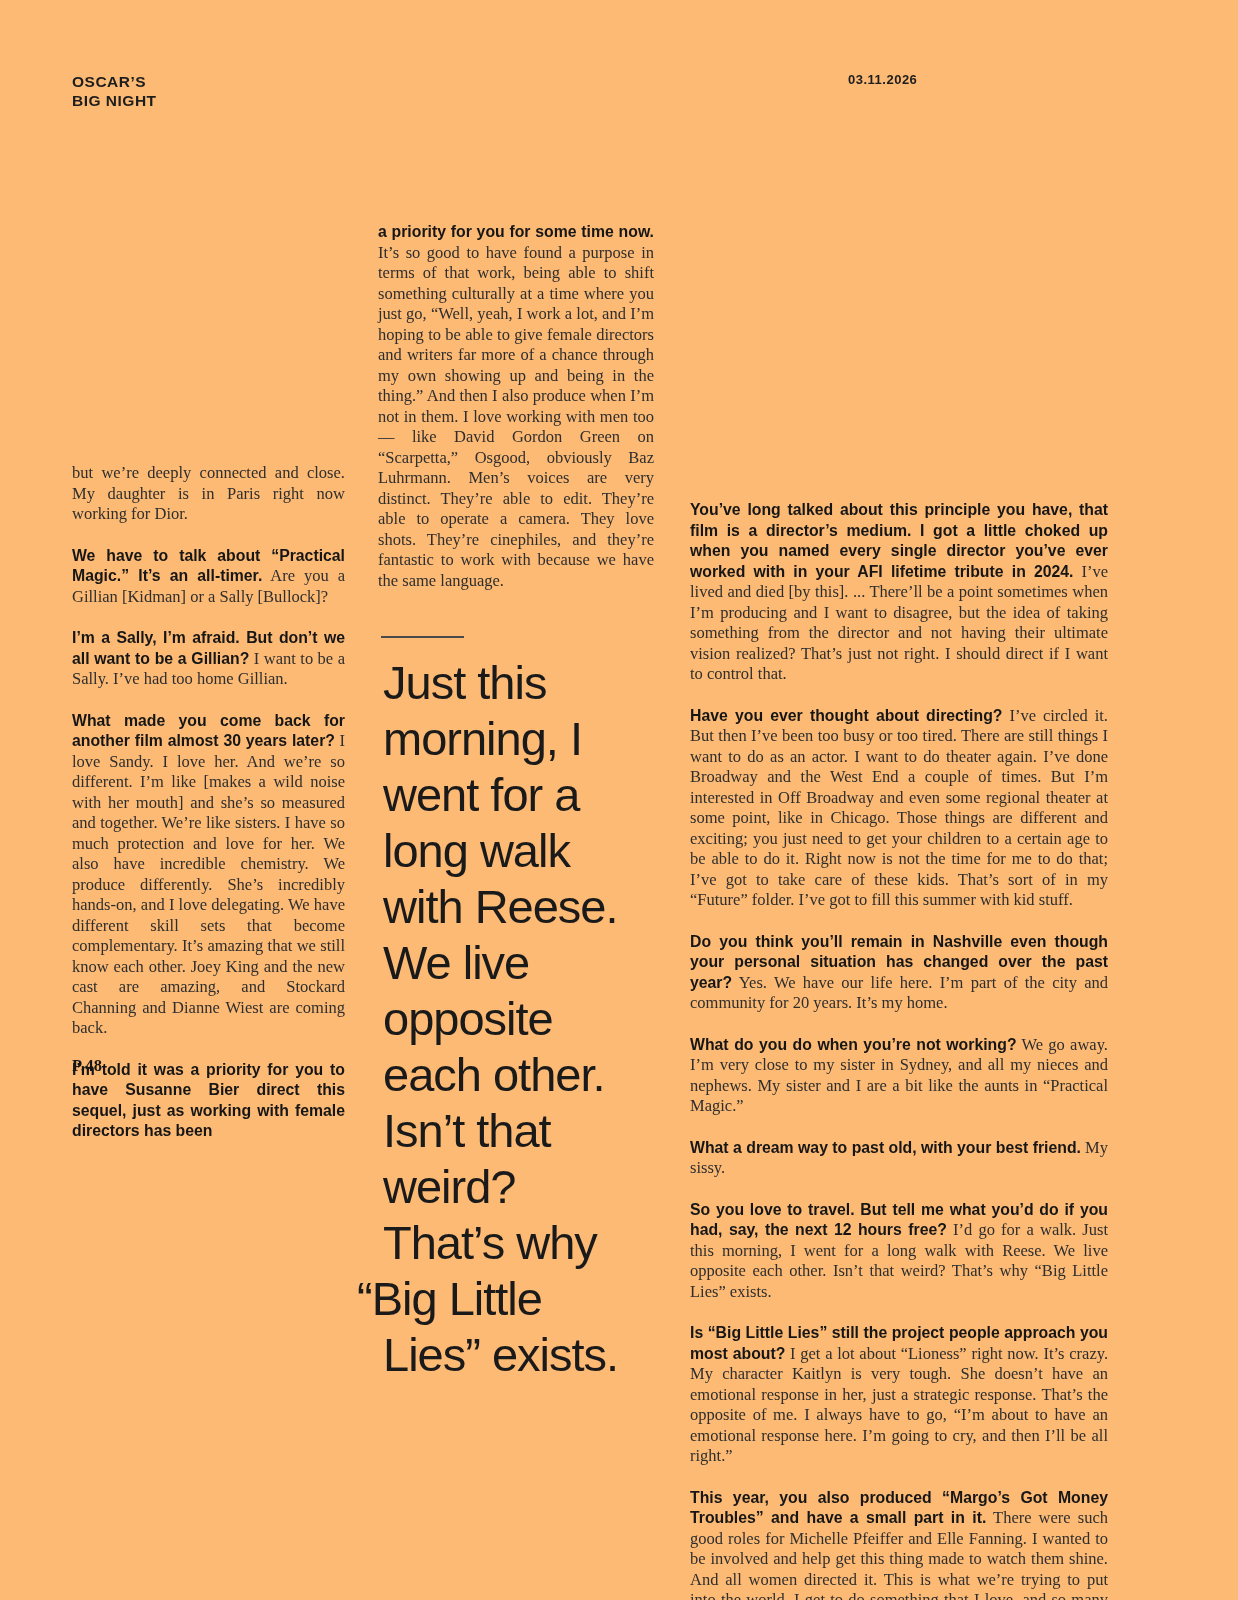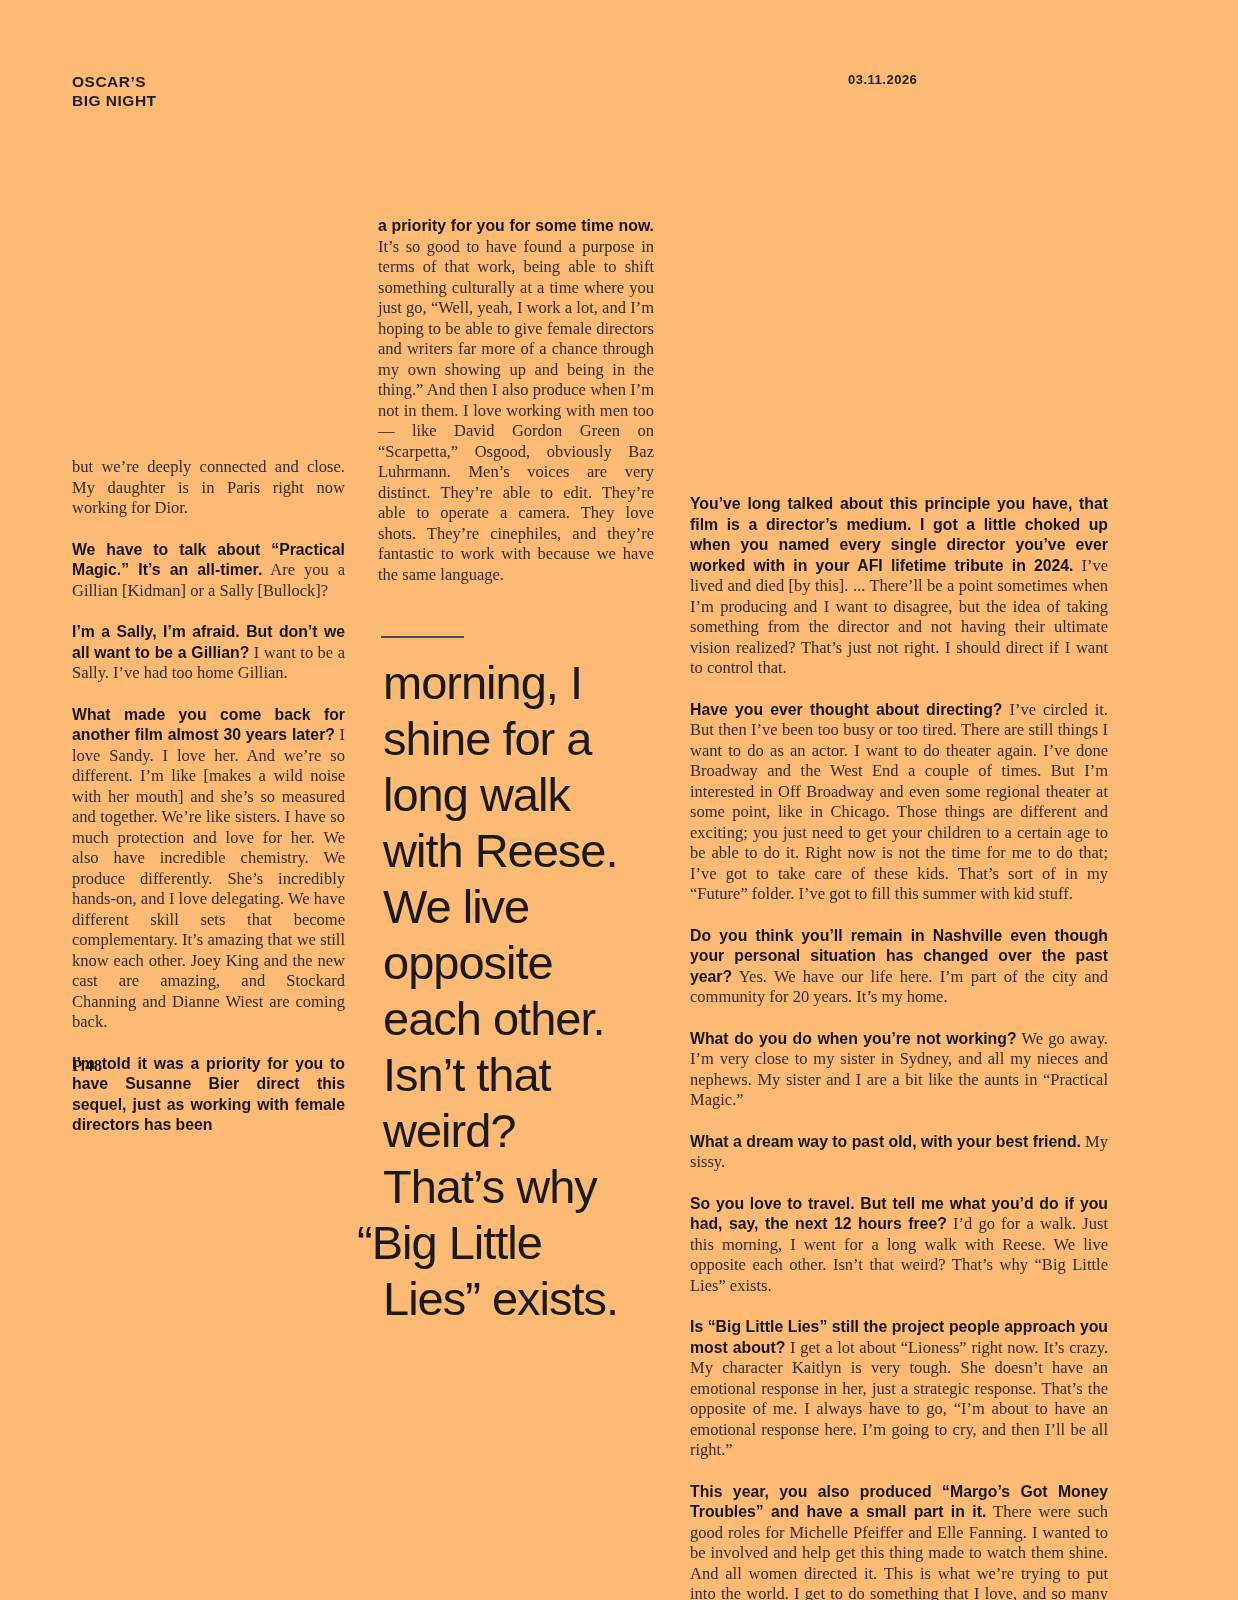--- a/index.html
+++ b/index.html
@@ -11,21 +11,21 @@
     position:absolute; left:72px; top:72px;
     font-family:"Liberation Sans", sans-serif; font-weight:700;
     font-size:15.5px; line-height:19px; letter-spacing:0.5px; color:#1d1d1d;
   }
   .date {
     position:absolute; left:848px; top:72px;
     font-family:"Liberation Sans", sans-serif; font-weight:700;
     font-size:13px; letter-spacing:0.5px; color:#1d1d1d;
   }
   .col { position:absolute; font-size:16.5px; line-height:20.5px; text-align:justify; }
-  .col p { margin:2px 0 21px 0; }
+  .col p { margin:8px 0 21px 0; }
   .col p:last-child { margin-bottom:0; }
   .q {
     font-family:"Liberation Sans", sans-serif; font-weight:700;
     font-size:15.8px; color:#161616;
   }
   .col-left  { left:72px;  top:455px; width:273px; }
   .col-mid   { left:378px; top:214px; width:276px; }
   .col-right { left:690px; top:492px; width:418px; }
   .section-rule {
     position:absolute; left:381px; top:636px; width:83px; height:2px;
@@ -67,22 +67,23 @@
 
   <div class="pagemark">P.48</div>
 
   <div class="col col-mid">
     <p><span class="q">a priority for you for some time now.</span> <span>It’s so good to have found a purpose in terms of that work, being able to shift something culturally at a time where you just go, “Well, yeah, I work a lot, and I’m hoping to be able to give female directors and writers far more of a chance through my own showing up and being in the thing.” And then I also produce when I’m not in them. I love working with men too — like David Gordon Green on “Scarpetta,” Osgood, obviously Baz Luhrmann. Men’s voices are very distinct. They’re able to edit. They’re able to operate a camera. They love shots. They’re cinephiles, and they’re fantastic to work with because we have the same language.</span></p>
   </div>
 
   <div class="section-rule"></div>
 
   <div class="pullquote">
+    <div class="pq-line">Just this</div>
     <div class="pq-line">morning, I</div>
-    <div class="pq-line">shine for a</div>
+    <div class="pq-line">went for a</div>
     <div class="pq-line">long walk</div>
     <div class="pq-line">with Reese.</div>
     <div class="pq-line">We live</div>
     <div class="pq-line">opposite</div>
     <div class="pq-line">each other.</div>
     <div class="pq-line">Isn’t that</div>
     <div class="pq-line">weird?</div>
     <div class="pq-line">That’s why</div>
     <div class="pq-line pq-hang">“Big Little</div>
     <div class="pq-line">Lies” exists.</div>

